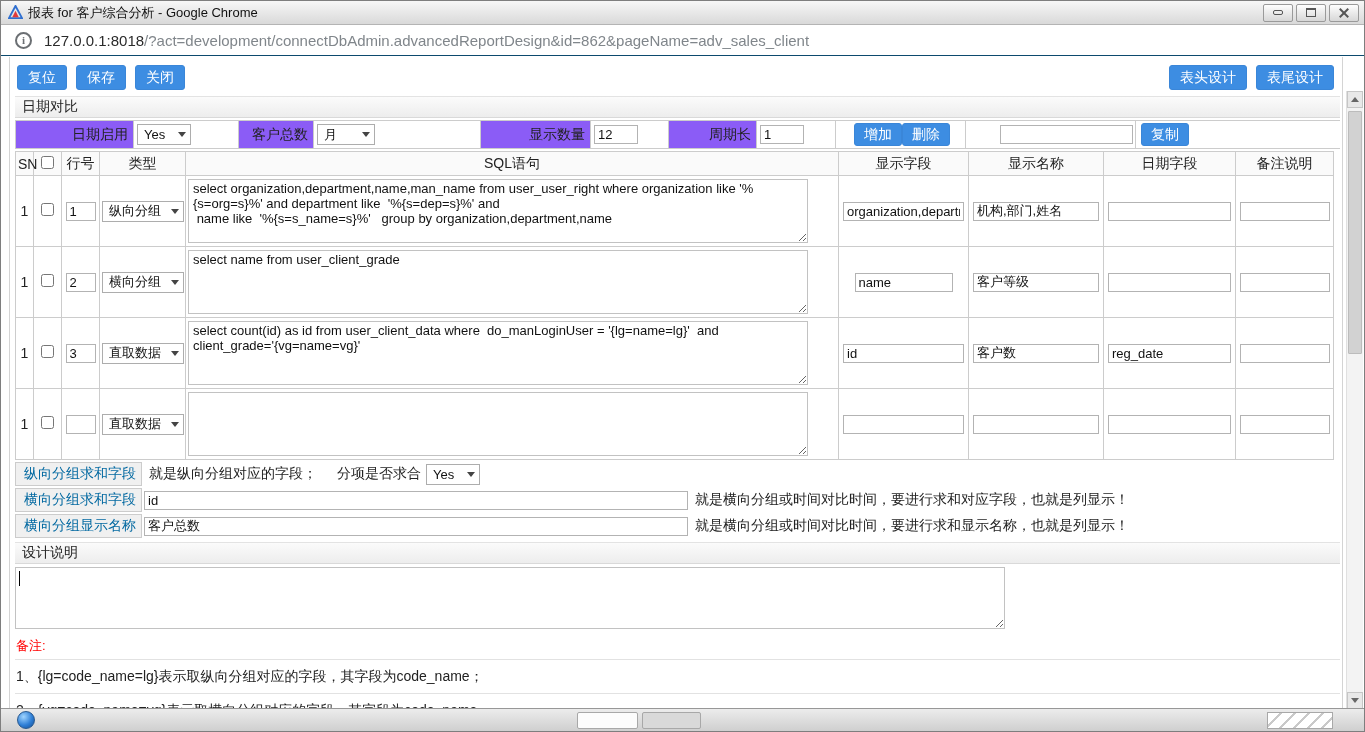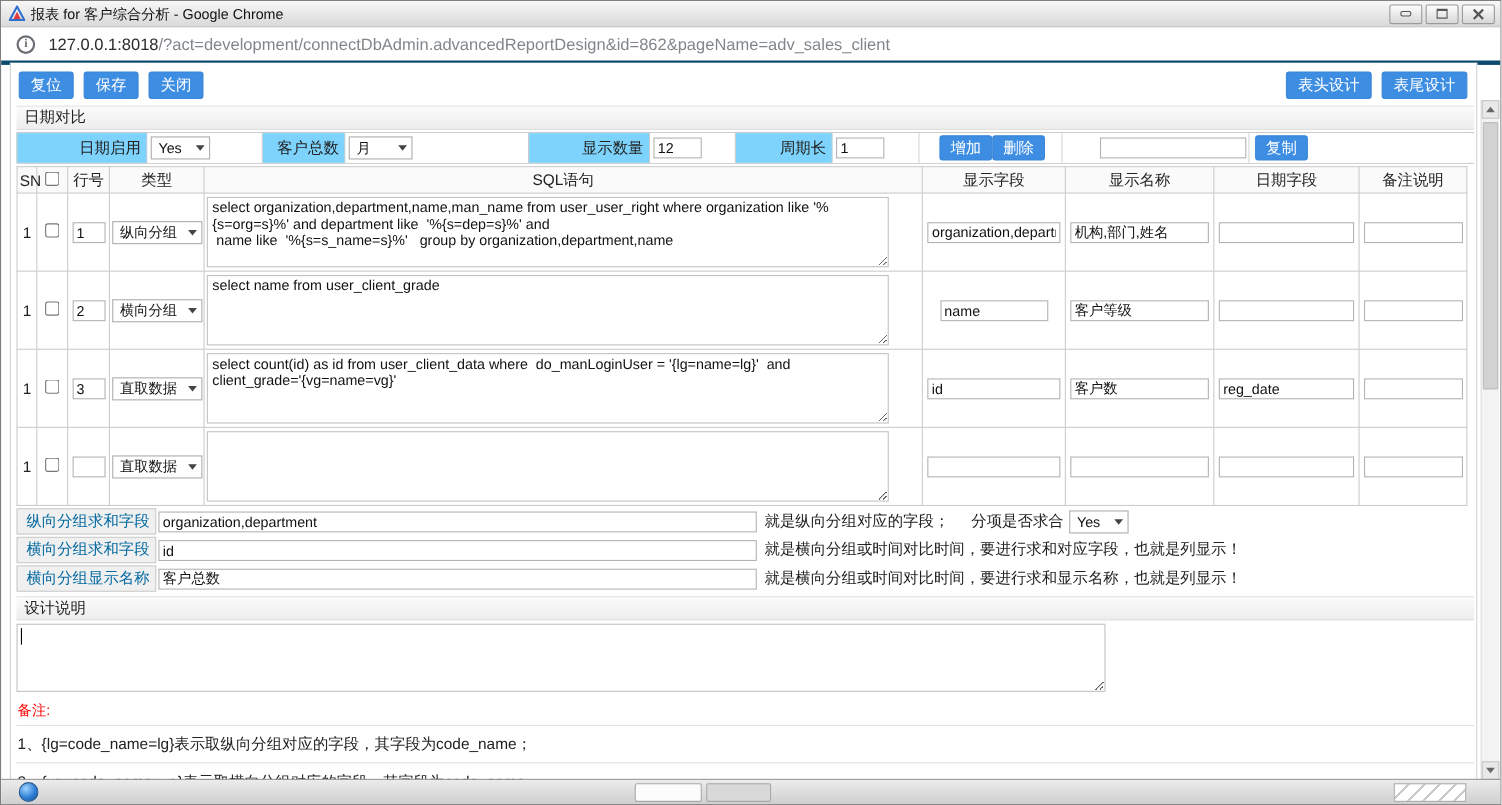--- a/index.html
+++ b/index.html
@@ -14,21 +14,21 @@
   .win-btns { margin-left:auto; display:flex; }
   .win-btn { width:30px; height:18px; border:1px solid #9a9a9a; background:linear-gradient(#fefefe,#d7d7d7);
              margin-left:3px; border-radius:2px; display:flex; align-items:center; justify-content:center; cursor:default; }
   .ico-min { width:10px; height:5px; border:1px solid #555; border-radius:2px; }
   .ico-max { width:10px; height:9px; border:1px solid #555; border-top-width:2px; }
   .ico-x { position:relative; width:12px; height:12px; }
   .ico-x::before,.ico-x::after { content:""; position:absolute; left:5px; top:0; width:2px; height:12px; background:#555; }
   .ico-x::before { transform:rotate(45deg);} .ico-x::after { transform:rotate(-45deg);}
 
   
-  .urlbar { height:31px; background:#fff; border-bottom:4px solid #0c4a6e; display:flex; align-items:center;
+  .urlbar { height:31px; background:#fff; border-bottom:1px solid #0c4a6e; display:flex; align-items:center;
             padding:15px 14px; font-size:15px; }
   .info-icon { width:17px; height:17px; border-radius:50%; border:2px solid #6b6f73; color:#6b6f73;
                display:flex; align-items:center; justify-content:center; font-size:11px; font-weight:bold; margin-right:12px; flex:none;}
   .info-icon::before { content:"i"; font-family:"Liberation Serif",serif; }
   .url-host { color:#2b2b2b; }
   .url-path { color:#80868b; }
 
   
   .page { position:absolute; top:56px; left:8px; width:1334px; height:652px; background:#fff;
           border-left:1px solid #d4d4d4; border-right:1px solid #d4d4d4; padding:0 0 0 5px; overflow:hidden; }
@@ -41,21 +41,21 @@
   .toolbar .right { margin-left:auto; display:flex; gap:9px; margin-right:6px; }
 
   .section-bar { height:22px; background:linear-gradient(#fbfbfb,#ededed); border-top:1px solid #e3e3e3;
                  border-bottom:1px solid #d9d9d9; display:flex; align-items:center; padding:0 7px;
                  font-size:14px; color:#222; margin-right:2px; }
 
   
   .date-row { display:flex; height:29px; margin:2px 2px 0 0; border-top:1px solid #ccc; border-bottom:1px solid #ccc; }
   .dcell { height:100%; display:flex; align-items:center; border-right:1px solid #ccc; font-size:14px; }
   .dcell.first { border-left:1px solid #ccc; }
-  .dcell.lab { background:#7dd3fc; justify-content:flex-end; padding-right:5px; color:#222; }
+  .dcell.lab { background:#8b5cf6; justify-content:flex-end; padding-right:5px; color:#222; }
   .dcell.ctl { background:#fff; padding-left:3px; }
   .dcell.nb { border-right:none; }
 
   .sel { display:inline-flex; align-items:center; justify-content:space-between; border:1px solid #adadad;
          background:#fff; height:21px; font-size:13px; padding:0 4px 0 6px; color:#111; cursor:default; }
   .tri-down { width:0; height:0; border-left:4px solid transparent; border-right:4px solid transparent; border-top:5px solid #444; margin-left:5px;}
   .tri-up-g { width:0; height:0; border-left:4px solid transparent; border-right:4px solid transparent; border-bottom:5px solid #666; }
   .tri-dn-g { width:0; height:0; border-left:4px solid transparent; border-right:4px solid transparent; border-top:5px solid #666; }
 
   .ti { height:19px; border:1px solid #b3b3b3; font-size:13px; padding:0 3px; font-family:inherit; color:#111; background:#fff; }
@@ -282,21 +282,20 @@
         <td><input class="ti" style="width: 121px;" value=""></td>
         <td><input class="ti" style="width: 126px;" value=""></td>
         <td><input class="ti" style="width: 123px;" value=""></td>
         <td><input class="ti" style="width: 90px;" value=""></td>
       </tr>
     </tbody>
       </table>
 
     <div class="sum-row">
       <div class="sum-lab">纵向分组求和字段</div>
-      <input class="ti sum-input" value="organization,department" style="">
       <span class="sum-desc">就是纵向分组对应的字段；</span>
       <span class="sum-extra">分项是否求合</span>
       <div class="sel" style="width:54px; margin-left:5px;">
         <span>Yes</span>
         <span class="tri-down"></span>
       </div>
     </div>
     <div class="sum-row">
       <div class="sum-lab">横向分组求和字段</div>
       <input class="ti sum-input" value="id" style="">

